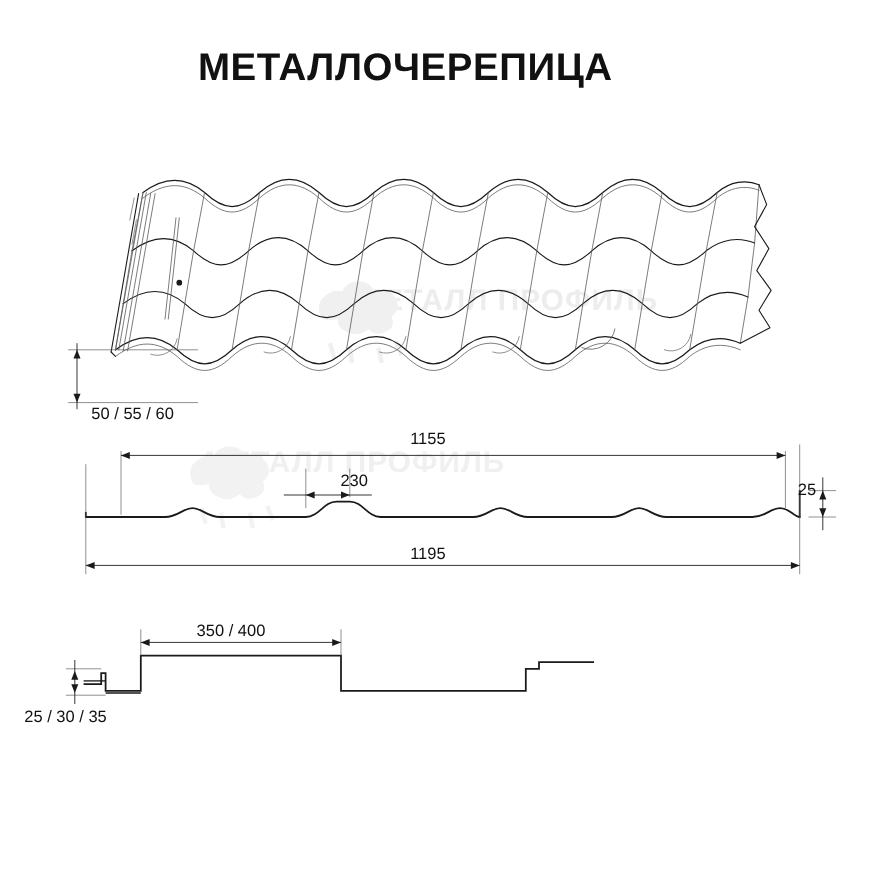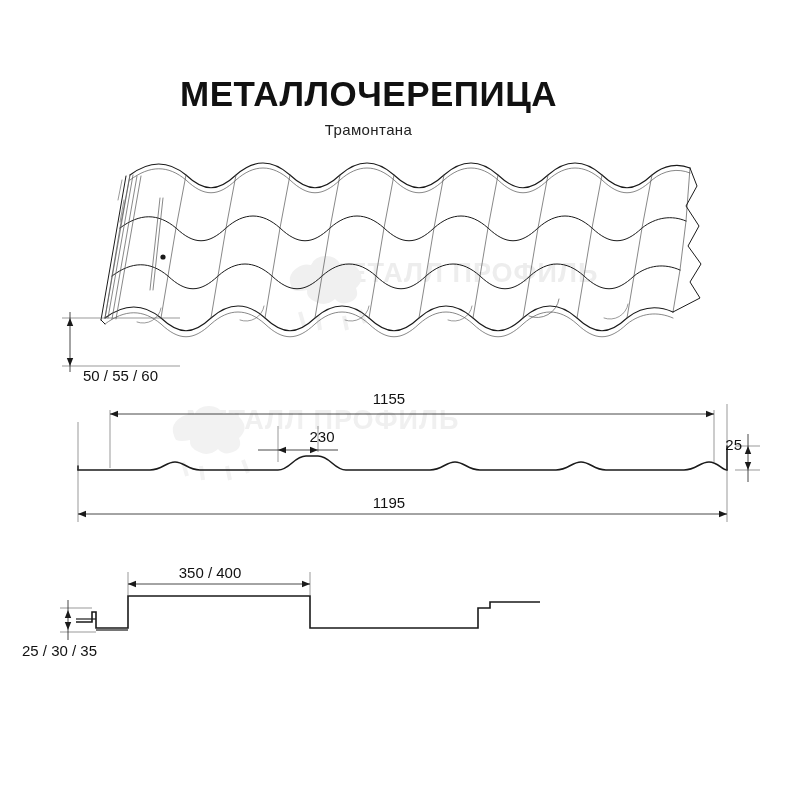--- a/index.html
+++ b/index.html
@@ -16,21 +16,21 @@
     overflow: hidden;
   }
   .page {
     position: relative;
     width: 800px;
     height: 800px;
   }
   .title-block {
     position: absolute;
     left: 0;
-    top: 76px;
+    top: 44px;
     width: 737px;
     text-align: center;
   }
   .title {
     font-size: 35px;
     font-weight: bold;
     letter-spacing: 0.5px;
     color: #111111;
     line-height: 1.05;
   }
@@ -72,21 +72,20 @@
     color: #f0f0f0;
   }
 </style>
 </head>
 <body>
 
 <div class="page">
 
   <div class="title-block">
     <div class="title">МЕТАЛЛОЧЕРЕПИЦА</div>
-    <div class="subtitle">Трамонтана</div>
   </div>
 
   <div class="wm wm1">МЕТАЛЛ ПРОФИЛЬ</div>
   <div class="wm wm2">МЕТАЛЛ ПРОФИЛЬ</div>
 
   <svg class="drawing" width="800" height="800" viewBox="0 0 800 800">
 
     <g opacity="1">
       <path d="M293 290 q-8 -14 4 -22 q6 -5 14 -3 q4 -9 15 -9 q10 0 14 8 q12 -3 18 5 q8 10 -2 19 q4 10 -6 14 q-9 4 -15 -3 q-9 8 -19 3 q-10 -4 -9 -12 q-9 2 -14 0 z" fill="#f0f0f0"></path>
       <path d="M300 312 l4 14 M318 316 l2 14 M344 316 l3 14 M360 310 l5 13" stroke="#f0f0f0" stroke-width="4" fill="none"></path>

